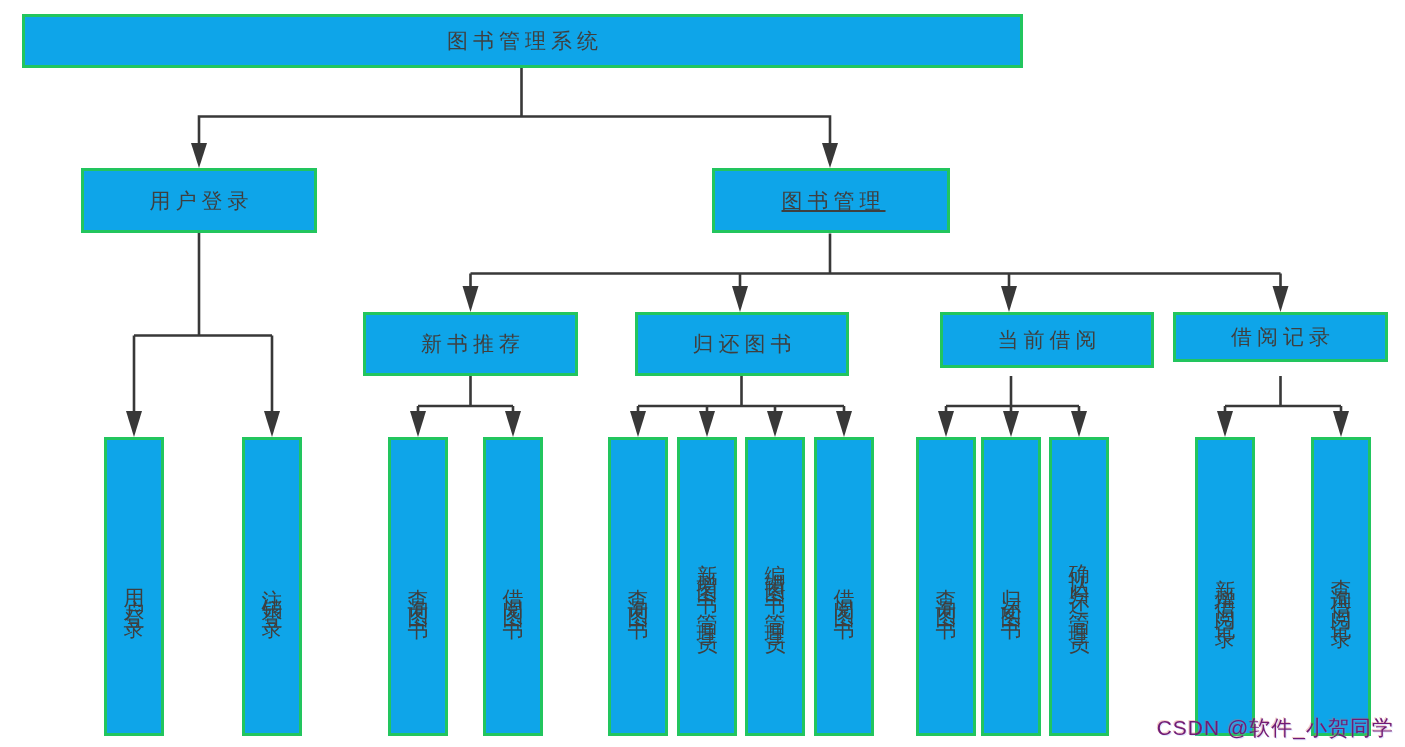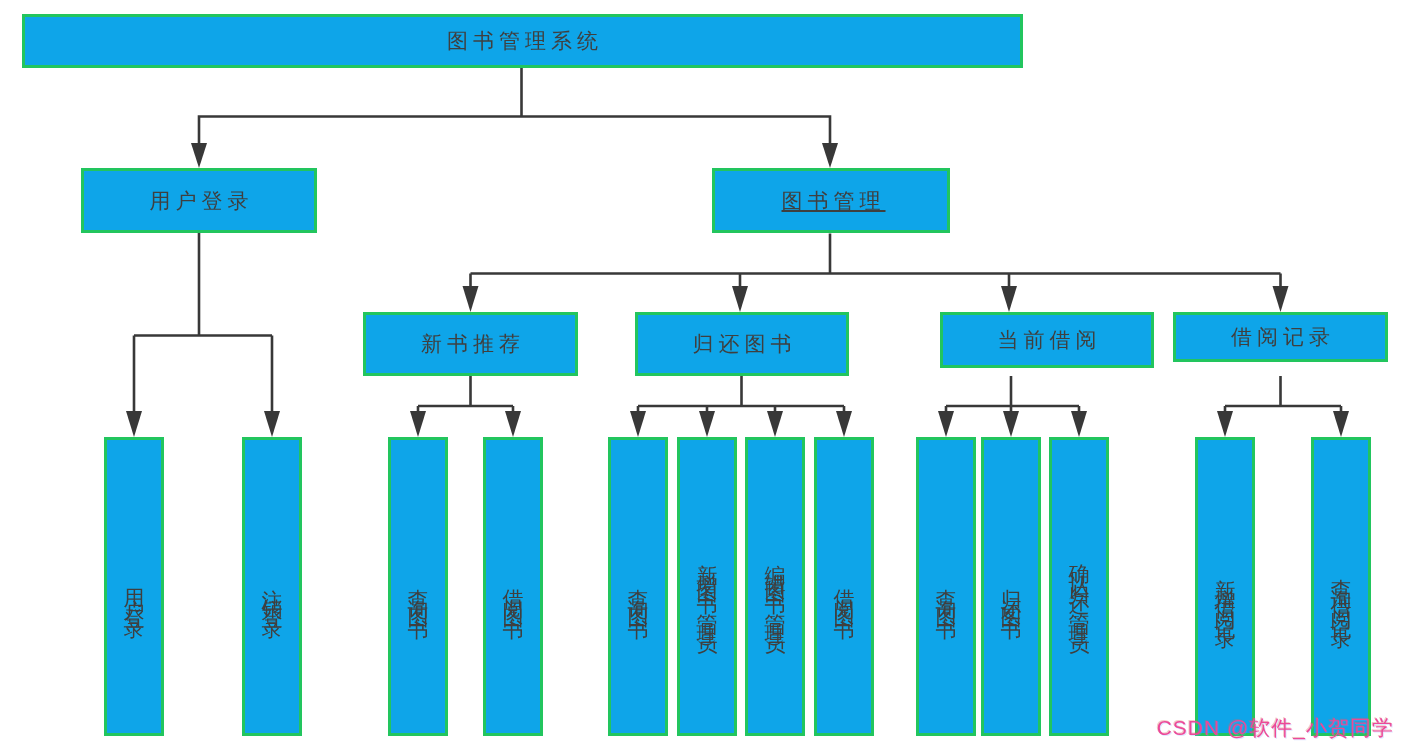--- a/index.html
+++ b/index.html
@@ -26,21 +26,21 @@
   #n-nbrec  { left:363px; top:312px; width:215px;  height:64px; }
   #n-bborr  { left:635px; top:312px; width:214px;  height:64px; }
   #n-cborr  { left:904px; top:312px; width:214px;  height:56px;margin-left:36px; }
   #n-brec   { left:1173px;top:312px; width:215px;  height:50px; }
   #lf-a1 { left:104px; }  #lf-a2 { left:242px; }
   #lf-b1 { left:388px; }  #lf-b2 { left:483px; }
   #lf-c1 { left:608px; }  #lf-c2 { left:677px; }  #lf-c3 { left:745px; }  #lf-c4 { left:814px; }
   #lf-d1 { left:916px; }  #lf-d2 { left:981px; }  #lf-d3 { left:1049px; }
   #lf-e1 { left:1195px; } #lf-e2 { left:1311px; }
   .watermark {
-    position:absolute; right:11px; top:714px; font-size:21px; color:#ec4899;
+    position:absolute; right:11px; top:714px; font-size:21px; color:#701a75;
     letter-spacing:1px; white-space:nowrap; z-index:5;
     text-shadow:-1px -1px 0 rgba(217,102,94,0.35), 1px 1px 0 rgba(130,160,255,0.25);
   }
 </style>
 </head>
 <body>
 
 <div class="stage">
 
   <svg class="connectors" viewBox="0 0 1405 747">

